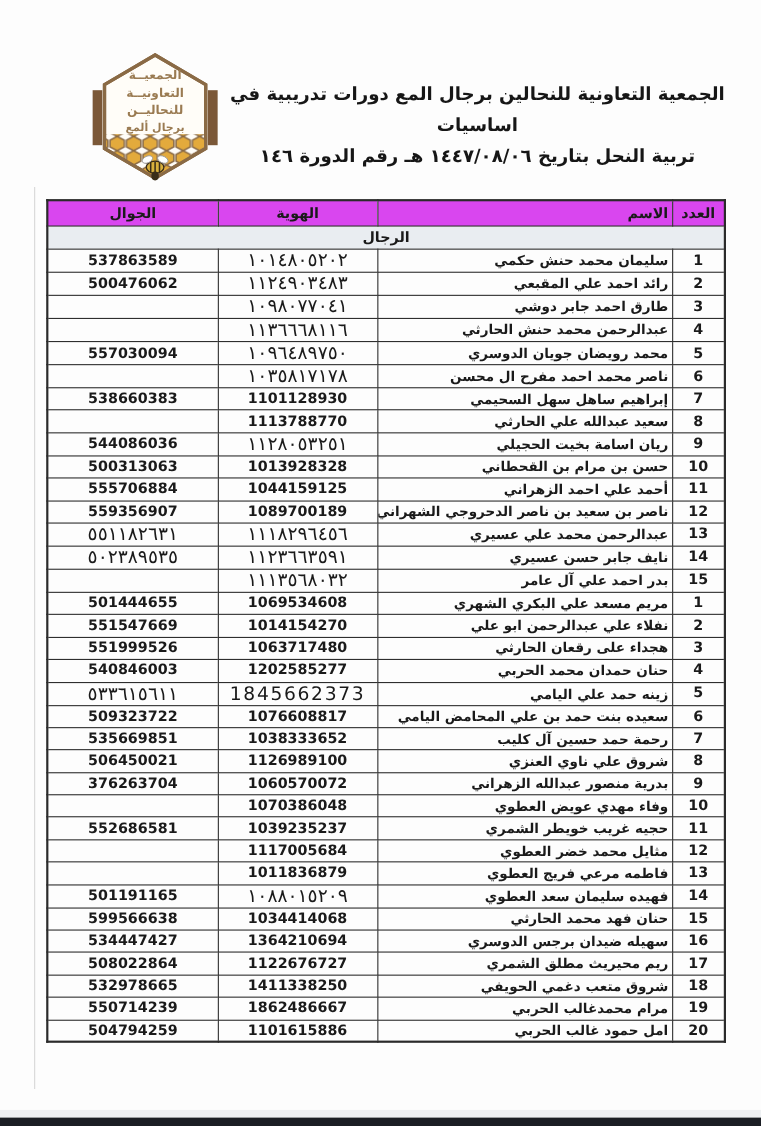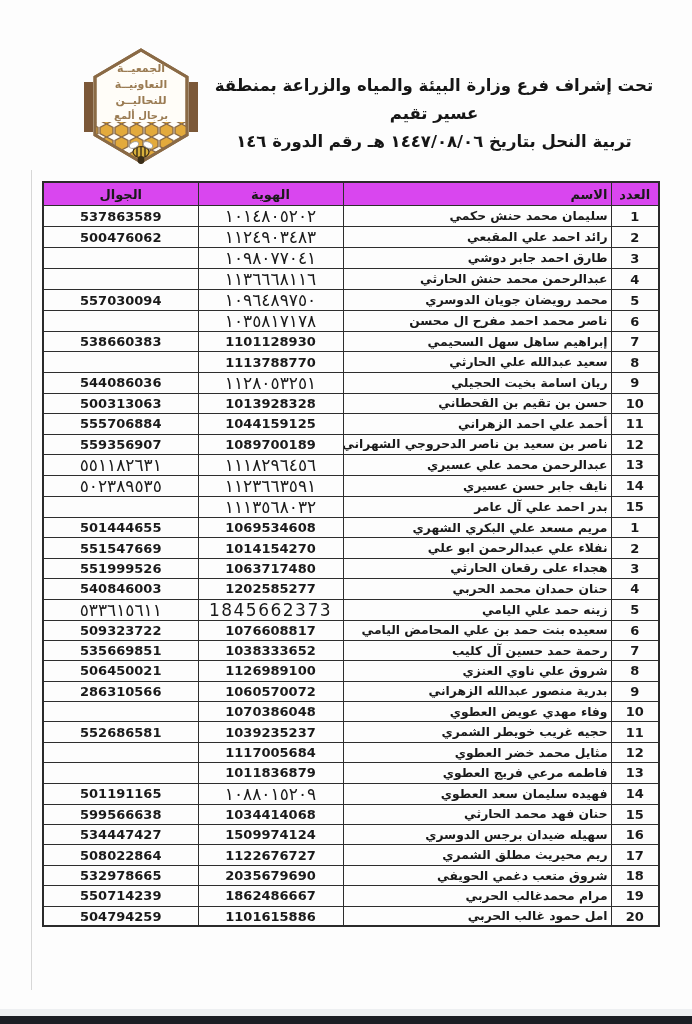--- a/index.html
+++ b/index.html
@@ -86,40 +86,43 @@
 
     <g>
       <text class="logo-text" x="57" y="26" font-size="11" text-anchor="middle">الجمعيــة</text>
       <text class="logo-text" x="57" y="42" font-size="11" text-anchor="middle">التعاونيــة</text>
       <text class="logo-text" x="57" y="58" font-size="11" text-anchor="middle">للنحاليــن</text>
       <text class="logo-text" x="57" y="73" font-size="10" text-anchor="middle">برجال ألمع</text>
     </g>
   </svg>
 
   <div class="header-text">
-    <div>تحت إشراف فرع وزارة البيئة والمياه والزراعة بمنطقة عسير تقيم</div>
+    <div>الجمعية التعاونية للنحالين برجال المع دورات تدريبية في اساسيات</div>
     <div>تربية النحل بتاريخ ١٤٤٧/٠٨/٠٦ هـ رقم الدورة ١٤٦</div>
   </div>
 
   <table class="doc-table">
     <colgroup>
       <col style="width:48px">
       <col style="width:268px">
       <col style="width:145px">
       <col style="width:155px">
     </colgroup>
     <thead>
       <tr>
         <th class="h-num">العدد</th>
         <th class="h-name">الاسم</th>
         <th class="h-id">الهوية</th>
         <th class="h-mobile">الجوال</th>
       </tr>
     </thead>
     <tbody>
+        <tr class="section-row">
+          <td colspan="4">الرجال</td>
+        </tr>
         <tr class="data-row">
           <td class="num-cell en-num">1</td>
           <td class="name-cell en-num">سليمان محمد حنش حكمي</td>
           <td class="id-cell ar-num">١٠١٤٨٠٥٢٠٢</td>
           <td class="mobile-cell en-num">537863589</td>
         </tr>
         <tr class="data-row">
           <td class="num-cell en-num">2</td>
           <td class="name-cell en-num">رائد احمد علي المقبعي</td>
           <td class="id-cell ar-num">١١٢٤٩٠٣٤٨٣</td>
@@ -162,21 +165,21 @@
           <td class="mobile-cell en-num"></td>
         </tr>
         <tr class="data-row">
           <td class="num-cell en-num">9</td>
           <td class="name-cell en-num">ريان اسامة بخيت الحجيلي</td>
           <td class="id-cell ar-num">١١٢٨٠٥٣٢٥١</td>
           <td class="mobile-cell en-num">544086036</td>
         </tr>
         <tr class="data-row">
           <td class="num-cell en-num">10</td>
-          <td class="name-cell en-num">حسن بن تقيم بن القحطاني</td>
+          <td class="name-cell en-num">حسن بن مرام بن القحطاني</td>
           <td class="id-cell en-num">1013928328</td>
           <td class="mobile-cell en-num">500313063</td>
         </tr>
         <tr class="data-row">
           <td class="num-cell en-num">11</td>
           <td class="name-cell en-num">أحمد علي احمد الزهراني</td>
           <td class="id-cell en-num">1044159125</td>
           <td class="mobile-cell en-num">555706884</td>
         </tr>
         <tr class="data-row">
@@ -248,21 +251,21 @@
         <tr class="data-row">
           <td class="num-cell en-num">8</td>
           <td class="name-cell en-num">شروق علي ناوي العنزي</td>
           <td class="id-cell en-num">1126989100</td>
           <td class="mobile-cell en-num">506450021</td>
         </tr>
         <tr class="data-row">
           <td class="num-cell en-num">9</td>
           <td class="name-cell en-num">بدرية منصور عبدالله الزهراني</td>
           <td class="id-cell en-num">1060570072</td>
-          <td class="mobile-cell en-num">286310566</td>
+          <td class="mobile-cell en-num">376263704</td>
         </tr>
         <tr class="data-row">
           <td class="num-cell en-num">10</td>
           <td class="name-cell en-num">وفاء مهدي عويض العطوي</td>
           <td class="id-cell en-num">1070386048</td>
           <td class="mobile-cell en-num"></td>
         </tr>
         <tr class="data-row">
           <td class="num-cell en-num">11</td>
           <td class="name-cell en-num">حجيه غريب خويطر الشمري</td>
@@ -289,33 +292,33 @@
         </tr>
         <tr class="data-row">
           <td class="num-cell en-num">15</td>
           <td class="name-cell en-num">حنان فهد محمد الحارثي</td>
           <td class="id-cell en-num">1034414068</td>
           <td class="mobile-cell en-num">599566638</td>
         </tr>
         <tr class="data-row">
           <td class="num-cell en-num">16</td>
           <td class="name-cell en-num">سهيله ضيدان برجس الدوسري</td>
-          <td class="id-cell en-num">1509974124</td>
+          <td class="id-cell en-num">1364210694</td>
           <td class="mobile-cell en-num">534447427</td>
         </tr>
         <tr class="data-row">
           <td class="num-cell en-num">17</td>
           <td class="name-cell en-num">ريم محيريث مطلق الشمري</td>
           <td class="id-cell en-num">1122676727</td>
           <td class="mobile-cell en-num">508022864</td>
         </tr>
         <tr class="data-row">
           <td class="num-cell en-num">18</td>
           <td class="name-cell en-num">شروق متعب دغمي الحويفي</td>
-          <td class="id-cell en-num">2035679690</td>
+          <td class="id-cell en-num">1411338250</td>
           <td class="mobile-cell en-num">532978665</td>
         </tr>
         <tr class="data-row">
           <td class="num-cell en-num">19</td>
           <td class="name-cell en-num">مرام محمدغالب الحربي</td>
           <td class="id-cell en-num">1862486667</td>
           <td class="mobile-cell en-num">550714239</td>
         </tr>
         <tr class="data-row">
           <td class="num-cell en-num">20</td>

